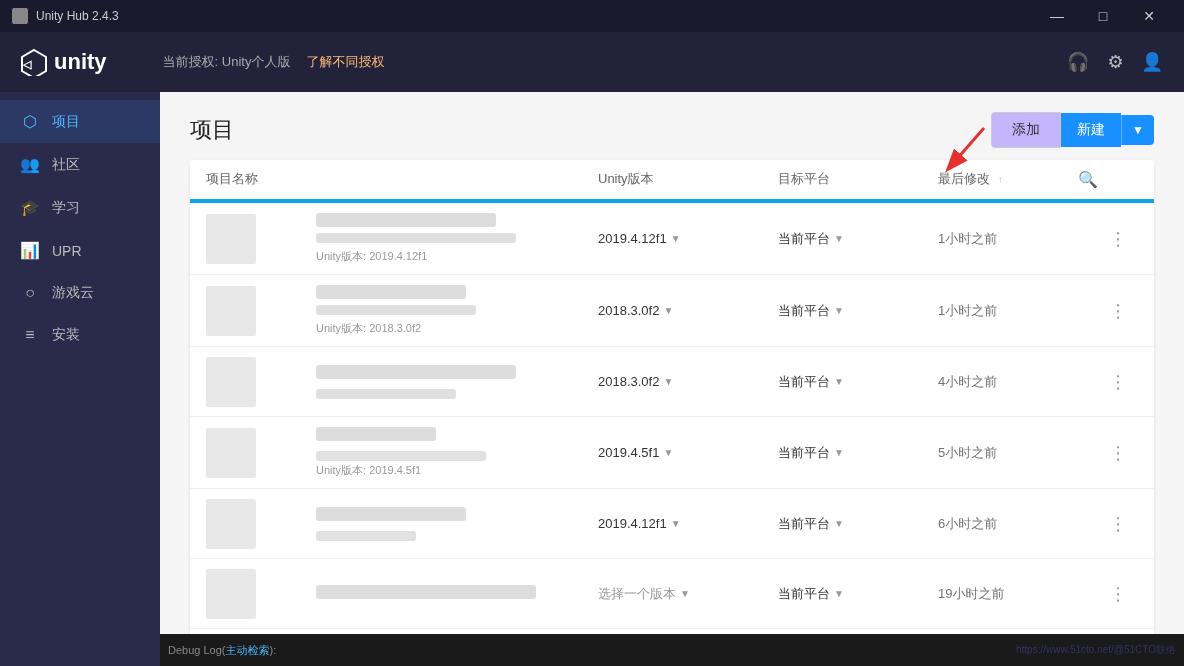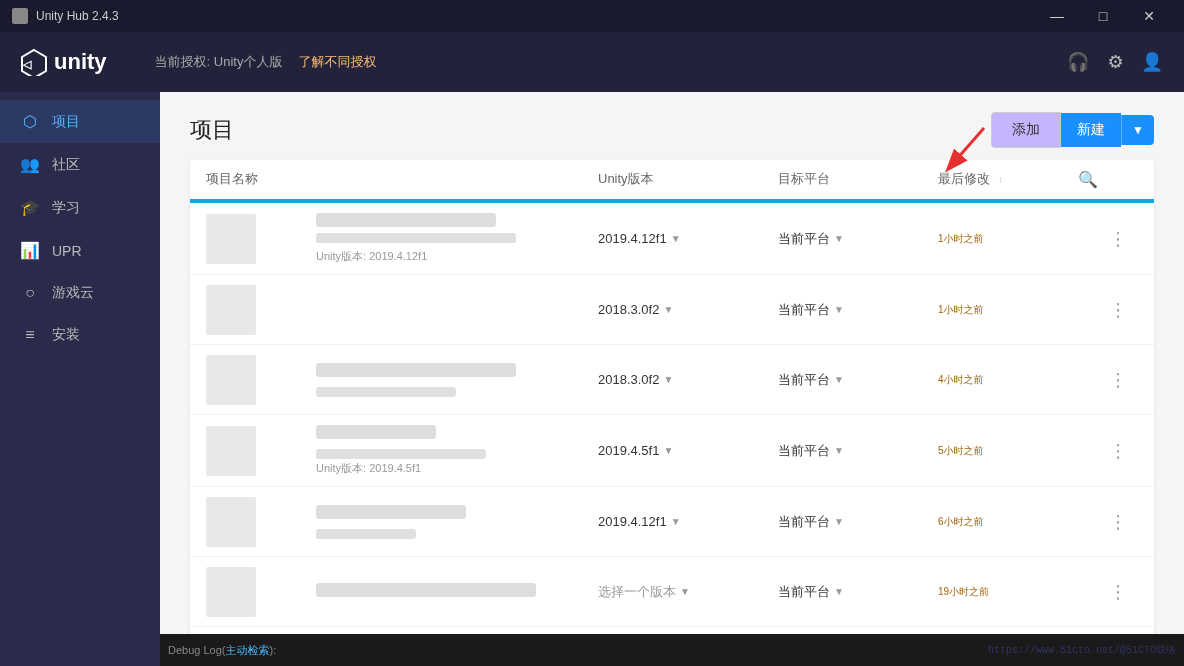--- a/index.html
+++ b/index.html
@@ -31,21 +31,21 @@
       height: 60px;
       background: #22223a;
       display: flex;
       align-items: center;
       padding: 0 20px;
       justify-content: space-between;
     }
     .header-left { display: flex; align-items: center; gap: 16px; }
     .unity-logo { display: flex; align-items: center; gap: 6px; color: #fff; font-size: 22px; font-weight: bold; }
     .unity-logo-icon { width: 28px; height: 28px; }
-    .license-info { color: #aaa; font-size: 13px; margin-left: 32px; }
+    .license-info { color: #aaa; font-size: 13px; margin-left: 40px; }
     .license-link { color: #fdba74; font-size: 13px; cursor: pointer; text-decoration: none; }
     .header-right { display: flex; align-items: center; gap: 18px; }
     .header-icon-btn { color: #bbb; cursor: pointer; font-size: 18px; }
 
     
     .main-layout { display: flex; height: calc(666px - 32px - 60px); }
 
     
     .sidebar {
       width: 160px;
@@ -159,21 +159,21 @@
     .project-path { font-size: 11px; color: #999; }
     .project-thumb { width: 50px; height: 50px; background: #e8e8e8; border-radius: 2px; margin-right: 12px; flex-shrink: 0; }
 
     .project-cell-first { display: flex; align-items: center; }
 
     .version-cell { display: flex; align-items: center; gap: 4px; font-size: 13px; color: #333; }
     .dropdown-arrow { color: #999; font-size: 10px; }
 
     .platform-cell { display: flex; align-items: center; gap: 4px; font-size: 13px; color: #333; }
 
-    .time-cell { font-size: 10px; color: #a16207; }
+    .time-cell { font-size: 13px; color: #737373; }
 
     .more-btn { color: #999; cursor: pointer; font-size: 18px; text-align: center; }
 
     .search-icon { color: #999; cursor: pointer; font-size: 16px; }
 
     
     .debug-bar {
       position: absolute;
       bottom: 0;
       left: 160px;
@@ -299,20 +299,25 @@
             <span>当前平台</span>
             <span class="dropdown-arrow">▼</span>
           </div>
           <div class="time-cell">1小时之前</div>
           <div class="more-btn">⋮</div>
         </div>
 
         <div class="table-row">
           <div class="project-cell-first">
             <div class="project-thumb"></div>
+            <div class="project-info">
+              <div class="project-name-bar medium"></div>
+              <div class="project-name-bar short" style="width:160px;height:10px;background:#e0e0e0;"></div>
+              <div class="project-path">Unity版本: 2018.3.0f2</div>
+            </div>
           </div>
           <div class="version-cell">
             <span>2018.3.0f2</span>
             <span class="dropdown-arrow">▼</span>
           </div>
           <div class="platform-cell">
             <span>当前平台</span>
             <span class="dropdown-arrow">▼</span>
           </div>
           <div class="time-cell">1小时之前</div>
@@ -411,14 +416,14 @@
       </marker>
     </defs>
     <line x1="65" y1="10" x2="30" y2="50" stroke="#e63030" stroke-width="3" marker-end="url(#arrowhead)"></line>
   </svg>
 </div>
 
 <div class="debug-bar">
   <span>Debug Log(</span>
   <span class="debug-link">主动检索</span>
   <span>):</span>
-  <span style="margin-left:auto;color:#336;font-size:10px;font-family:Liberation Mono, monospace;">https://www.51cto.net/@51CTO联络</span>
+  <span style="margin-left:auto;color:#336;font-size:10px;">https://www.51cto.net/@51CTO联络</span>
 </div>
 
 </body></html>

